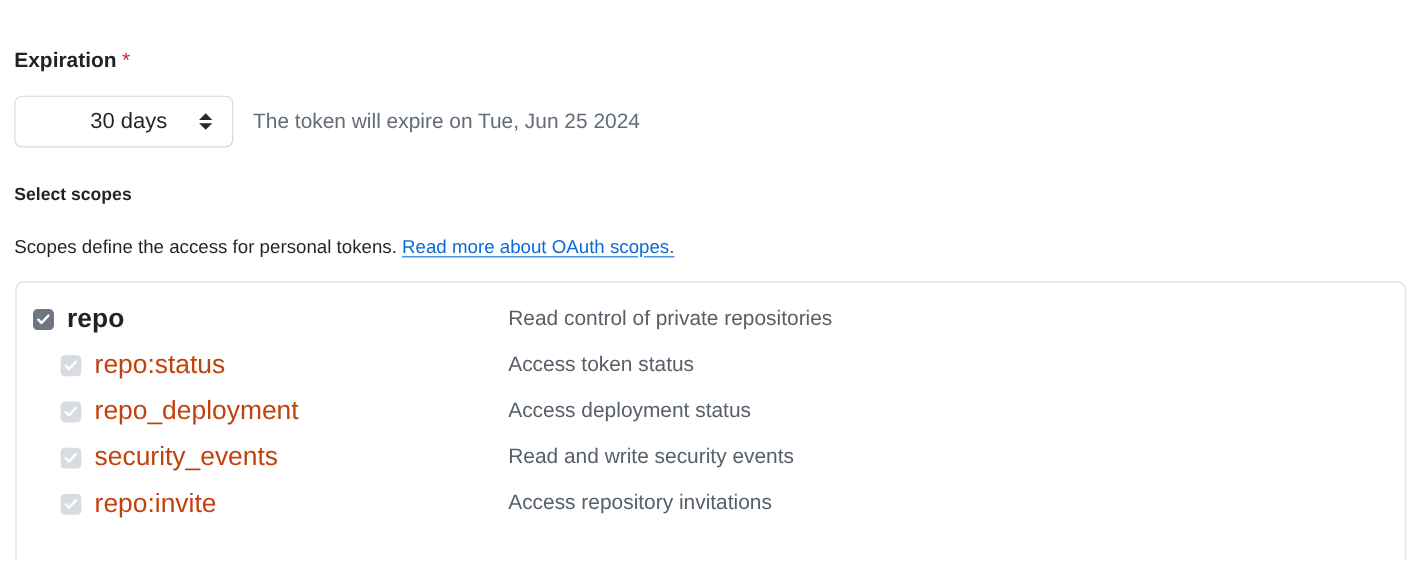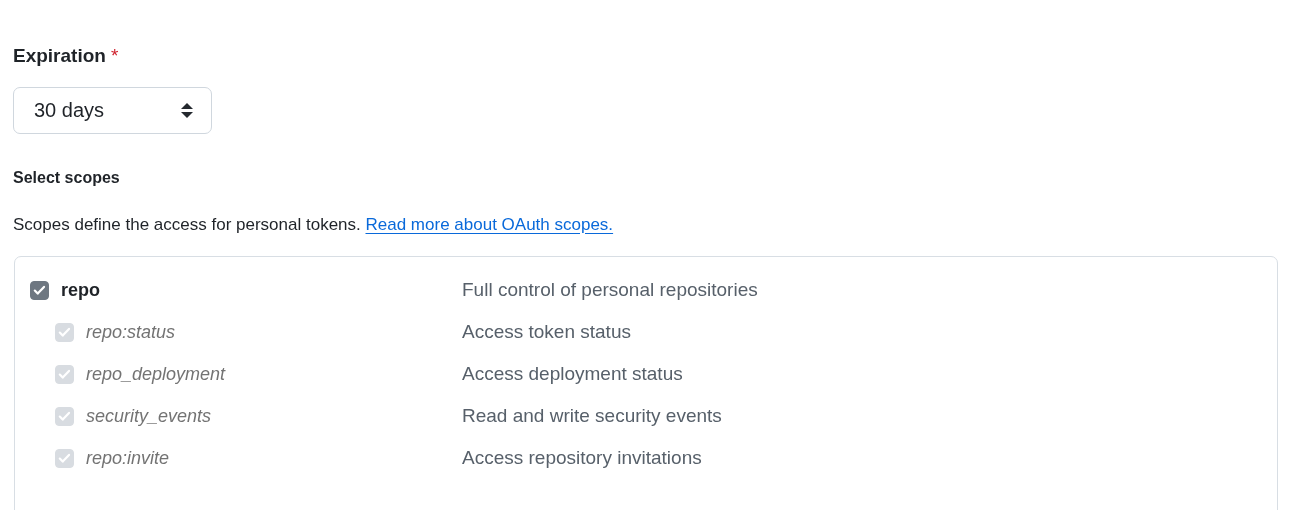--- a/index.html
+++ b/index.html
@@ -54,20 +54,21 @@
     position: relative;
     width: 199px;
     height: 47px;
     border: 1px solid #d0d7de;
     border-radius: 7px;
     background: #ffffff;
     box-sizing: border-box;
     display: flex;
     align-items: center;
     cursor: default;
+    padding-left: 48px;
   }
   .select-value {
     font-size: 20px;
     color: #1f2328;
     padding-left: 20px;
     line-height: 45px;
     white-space: nowrap;
   }
   .select-arrows {
     position: absolute;
@@ -170,34 +171,33 @@
   }
   .chk.child-chk {
     left: 40px;
     background: #d8dce1;
     border: 1px solid #d8dce1;
   }
   .chk svg { display: block; }
 
   .scope-name {
     position: absolute;
-    font-size: 18px;
+    font-size: 24px;
     line-height: 24px;
     white-space: nowrap;
   }
   .scope-name.parent-name {
     left: 46px;
     font-weight: bold;
     color: #1f2328;
   }
   .scope-name.child-name {
     left: 71px;
     font-weight: normal;
-    color: #737373;
-    font-style: italic;
+    color: #c2410c;
   }
 
   .scope-desc {
     position: absolute;
     left: 447px;
     font-size: 19px;
     line-height: 24px;
     color: #57606a;
     white-space: nowrap;
   }
@@ -221,39 +221,40 @@
   </div>
 
   <div class="expiration-row">
     <div class="select-wrap">
       <span class="select-value">30 days</span>
       <span class="select-arrows">
         <span class="tri-up"></span>
         <span class="tri-down"></span>
       </span>
     </div>
+    <div class="expiry-note">The token will expire on Tue, Jun 25 2024</div>
   </div>
 
   <div class="scopes-heading">Select scopes</div>
 
   <div class="scopes-desc">
     <span>Scopes define the access for personal tokens.</span>
     <a class="scopes-link">Read more about OAuth scopes.</a>
   </div>
 
   <div class="scope-box">
 
     <div class="scope-row parent">
       <span class="chk parent-chk">
         <svg width="13" height="13" viewBox="0 0 13 13" aria-hidden="true">
           <path d="M1.8 6.6 L4.7 9.6 L11 2.9" fill="none" stroke="#ffffff" stroke-width="2.2" stroke-linecap="round" stroke-linejoin="round"></path>
         </svg>
       </span>
       <span class="scope-name parent-name">repo</span>
-      <span class="scope-desc">Full control of personal repositories</span>
+      <span class="scope-desc">Read control of private repositories</span>
     </div>
 
     <div class="scope-row">
       <span class="chk child-chk">
         <svg width="13" height="13" viewBox="0 0 13 13" aria-hidden="true">
           <path d="M1.8 6.6 L4.7 9.6 L11 2.9" fill="none" stroke="#ffffff" stroke-width="2.2" stroke-linecap="round" stroke-linejoin="round"></path>
         </svg>
       </span>
       <span class="scope-name child-name">repo:status</span>
       <span class="scope-desc">Access token status</span>

